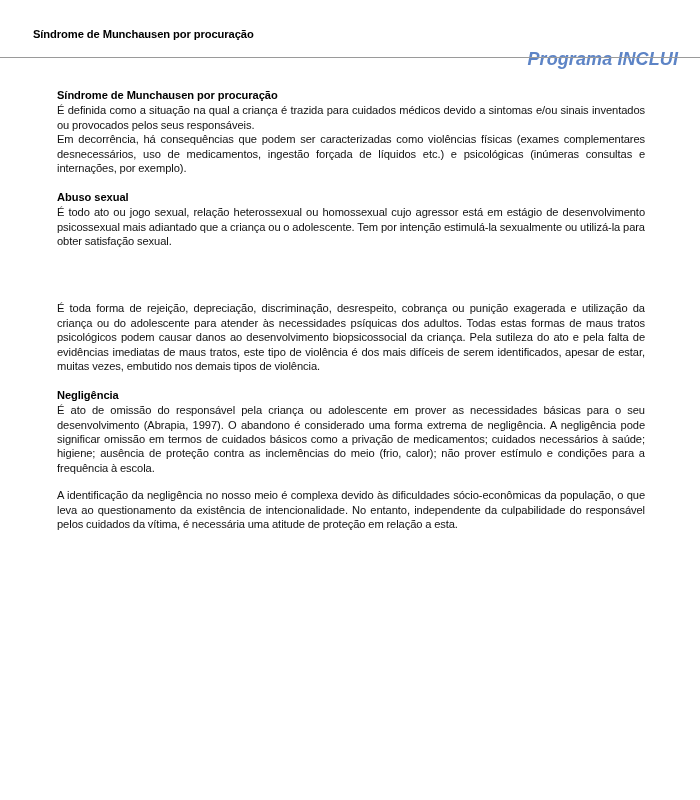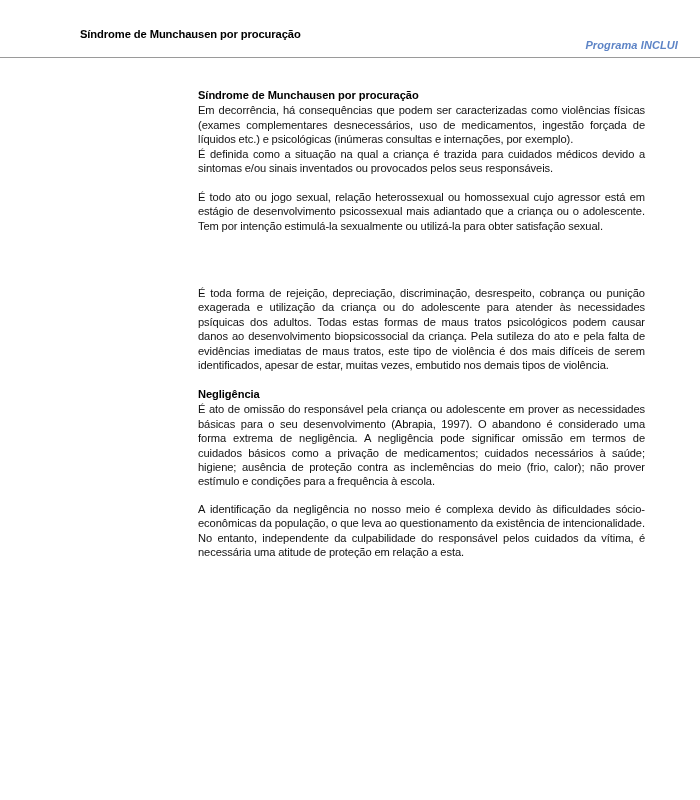--- a/index.html
+++ b/index.html
@@ -1,15 +1,15 @@
 <!DOCTYPE html>
 <html><head>
 <meta charset="utf-8">
 <style>
-  * { box-sizing: border-box; padding-left: 47px; }
+  * { box-sizing: border-box; }
   html, body {
     margin: 0;
     padding: 0;
     background: #ffffff;
   }
   body {
     width: 700px;
     height: 800px;
     position: relative;
     font-family: "Liberation Sans", sans-serif;
@@ -31,22 +31,22 @@
     top: 28px;
     font-size: 11.2px;
     font-weight: bold;
     letter-spacing: -0.1px;
     color: #000000;
     white-space: nowrap;
   }
   .program-name {
     position: absolute;
     right: 22px;
-    top: 39px;
-    font-size: 11px;
+    top: 49px;
+    font-size: 18px;
     font-weight: bold;
     font-style: italic;
     color: #5d84c6;
     letter-spacing: 0.1px;
     white-space: nowrap;
   }
   .header-rule {
     position: absolute;
     left: 0;
     top: 57px;
@@ -99,27 +99,28 @@
 <div class="page-header">
   <div class="running-head">Síndrome de Munchausen por procuração</div>
   <div class="program-name">Programa INCLUI</div>
   <div class="header-rule"></div>
 </div>
 
 <div class="content">
 
   <div>
     <div class="sec-heading">Síndrome de Munchausen por procuração</div>
+    <p class="para">É definida como a situação na qual a criança é trazida para cuidados médicos devido a sintomas e/ou sinais inventados ou provocados pelos seus responsáveis.</p>
     <p class="para">Em decorrência, há consequências que podem ser caracterizadas como violências físicas (exames complementares desnecessários, uso de medicamentos, ingestão forçada de líquidos etc.) e psicológicas (inúmeras consultas e internações, por exemplo).</p>
-    <p class="para">É definida como a situação na qual a criança é trazida para cuidados médicos devido a sintomas e/ou sinais inventados ou provocados pelos seus responsáveis.</p>
   </div>
 
   <div class="gap-lg"></div>
 
   <div>
+    <div class="sec-heading">Abuso sexual</div>
     <p class="para">É todo ato ou jogo sexual, relação heterossexual ou homossexual cujo agressor está em estágio de desenvolvimento psicossexual mais adiantado que a criança ou o adolescente. Tem por intenção estimulá-la sexualmente ou utilizá-la para obter satisfação sexual.</p>
     <div class="gap-md"></div>
     <div class="gap-md"></div>
     <div class="gap-md"></div>
   </div>
 
   <div class="gap-lg"></div>
 
   <div>
     <p class="para">É toda forma de rejeição, depreciação, discriminação, desrespeito, cobrança ou punição exagerada e utilização da criança ou do adolescente para atender às necessidades psíquicas dos adultos. Todas estas formas de maus tratos psicológicos podem causar danos ao desenvolvimento biopsicossocial da criança. Pela sutileza do ato e pela falta de evidências imediatas de maus tratos, este tipo de violência é dos mais difíceis de serem identificados, apesar de estar, muitas vezes, embutido nos demais tipos de violência.</p>

